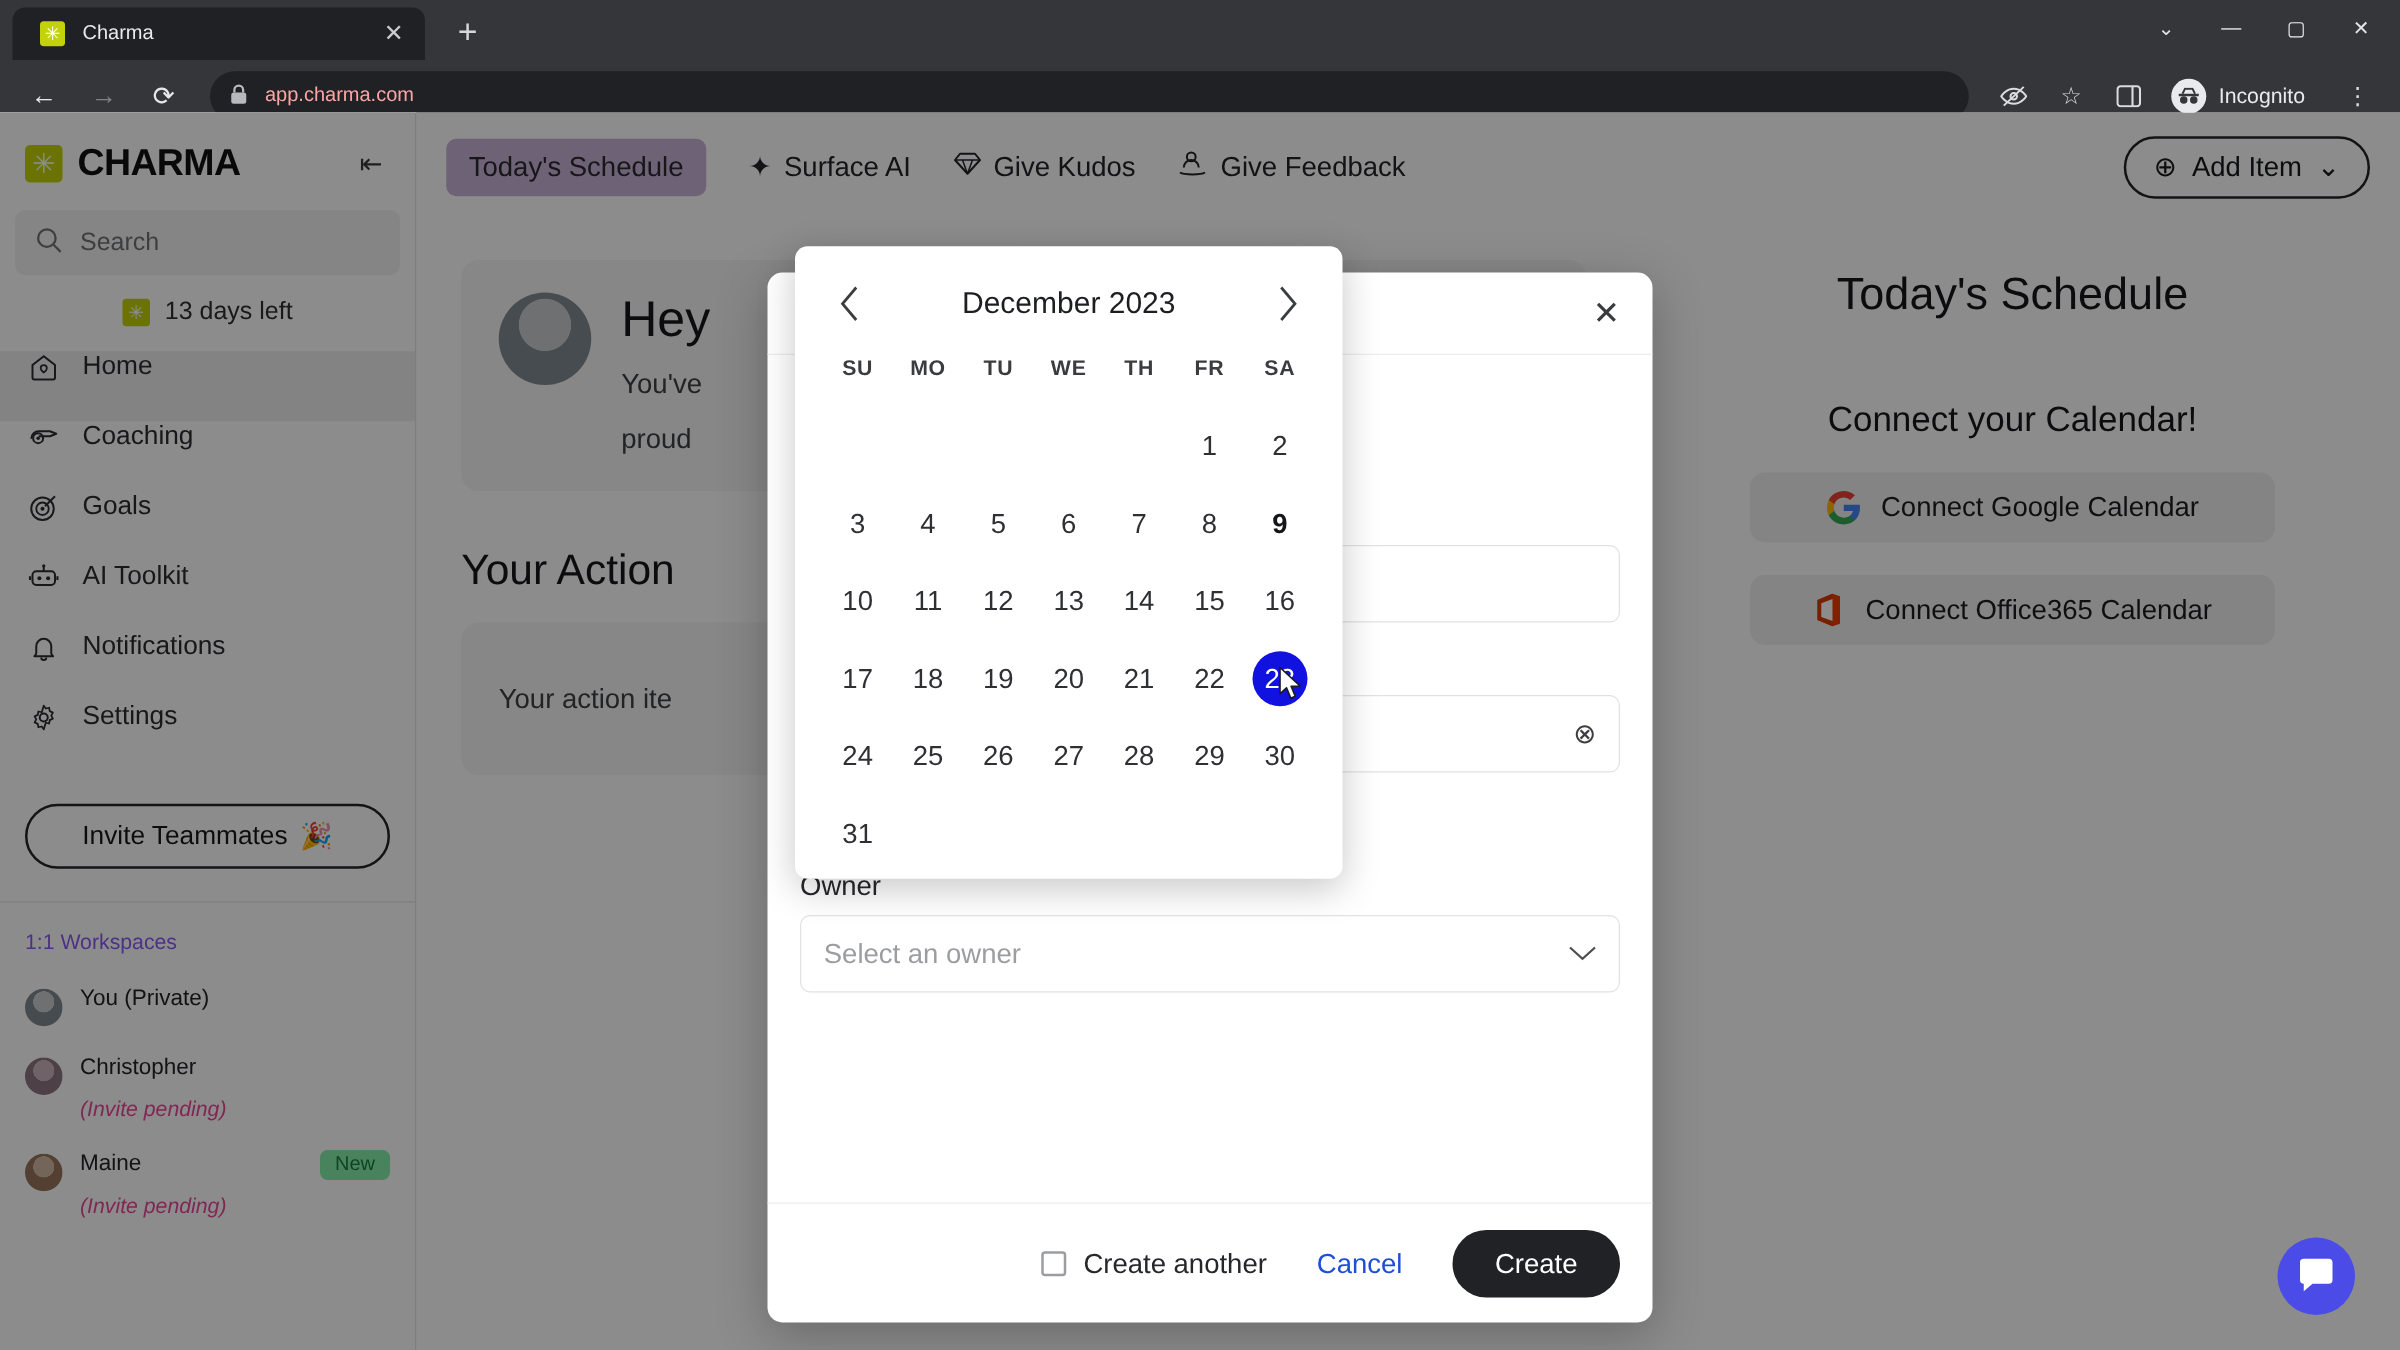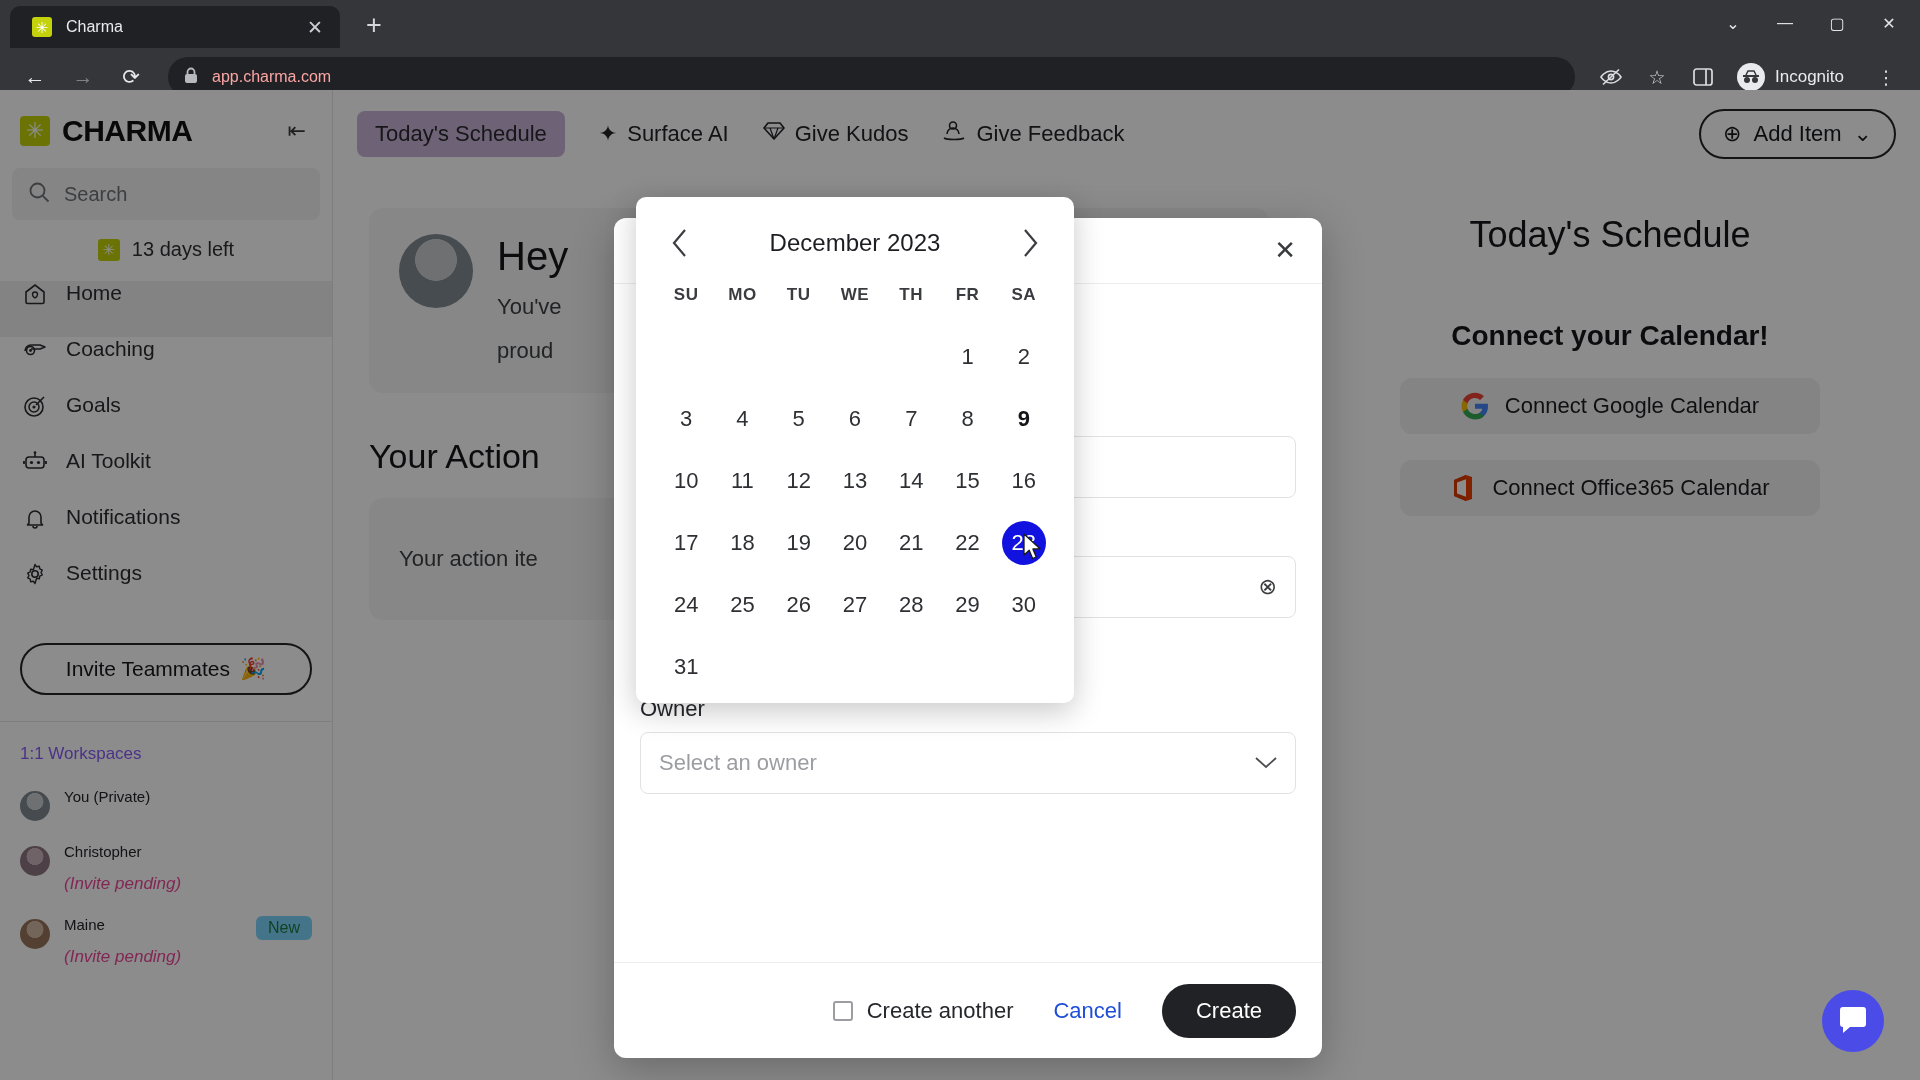--- a/index.html
+++ b/index.html
@@ -96,23 +96,23 @@
     display: flex; align-items: center; justify-content: center; gap: 10px;
     font-size: 21px; color: #17181b; background: #fff; }
 
   .side-divider { height: 1px; background: #e6e6e6; margin: 6px 0 0 0; }
   .ws-label { font-size: 17px; color: #8b5cf6; padding: 22px 20px 14px 20px; }
   .ws-item { display: flex; align-items: flex-start; gap: 14px; padding: 10px 20px 12px 20px; }
   .ws-avatar { width: 30px; height: 30px; border-radius: 50%; background: #9aa3a8; flex: none; margin-top: 3px;
      background-image: radial-gradient(circle at 50% 35%, #c8cdd0 0 34%, #7f898f 35% 100%); }
   .ws-avatar.p2 { background-image: radial-gradient(circle at 50% 35%, #cbb4bd 0 34%, #8d7580 35% 100%); }
   .ws-avatar.p3 { background-image: radial-gradient(circle at 50% 35%, #d4b9a4 0 34%, #97765c 35% 100%); }
-  .ws-name { font-size: 15px; color: #232428; }
+  .ws-name { font-size: 18px; color: #232428; }
   .ws-sub { font-size: 17px; color: #ec4899; font-style: italic; margin-top: 14px; }
-  .ws-badge { margin-left: auto; background: #7dd3fc; color: #1f7a3f; font-size: 16px;
+  .ws-badge { margin-left: auto; background: #86efac; color: #1f7a3f; font-size: 16px;
     padding: 3px 12px; border-radius: 6px; }
 
   
   .appbar { position: absolute; left: 333px; top: 0; right: 0; height: 88px;
     display: flex; align-items: center; gap: 34px; padding: 0 24px; }
   .pill-tab { background: #c9b4d8; color: #2a2a2e; font-size: 22px; padding: 10px 18px; border-radius: 8px; }
   .bar-link { display: flex; align-items: center; gap: 10px; font-size: 22px; color: #232428; white-space: nowrap; }
   .add-item { margin-left: auto; background: #fff; border: 2px solid #232428; border-radius: 26px;
     height: 50px; display: flex; align-items: center; gap: 12px; padding: 0 22px; font-size: 22px; color: #17181b; }
 
@@ -125,21 +125,21 @@
   .hero-text { font-size: 22px; color: #3e4044; margin-top: 12px; line-height: 1.45; }
 
   .section-title { font-size: 34px; color: #16171a; margin: 44px 0 22px 0; }
   .panel { background: #f6f6f7; border-radius: 14px; padding: 48px 30px; max-width: 900px; }
   .panel-text { font-size: 22px; color: #3e4044; }
 
   
   .rail { position: absolute; right: 0; top: 88px; width: 620px; bottom: 0; padding: 36px 40px; }
   .rail-title { font-size: 36px; color: #16171a; text-align: center; }
   .rail-card { margin-top: 64px; text-align: center; }
-  .rail-card h3 { font-size: 28px; color: #16171a; font-weight: bold; margin-top: 36px; }
+  .rail-card h3 { font-size: 28px; color: #16171a; font-weight: normal; margin-top: 36px; }
   .rail-card p { font-size: 21px; color: #3e4044; margin-top: 16px; line-height: 1.5; }
   .connect-btn { margin: 26px auto 0 auto; width: 420px; height: 56px; background: #f0f0f1; border-radius: 12px;
     display: flex; align-items: center; justify-content: center; gap: 16px; font-size: 22px; color: #1c1d20; }
   .g-logo { width: 28px; height: 28px; }
   .o365-logo { width: 26px; height: 28px; }
 
   .intercom { position: absolute; right: 36px; bottom: 28px; width: 62px; height: 62px;
     border-radius: 50%; background: #4b4ce8; display: flex; align-items: center; justify-content: center;
     z-index: 60; }
 

